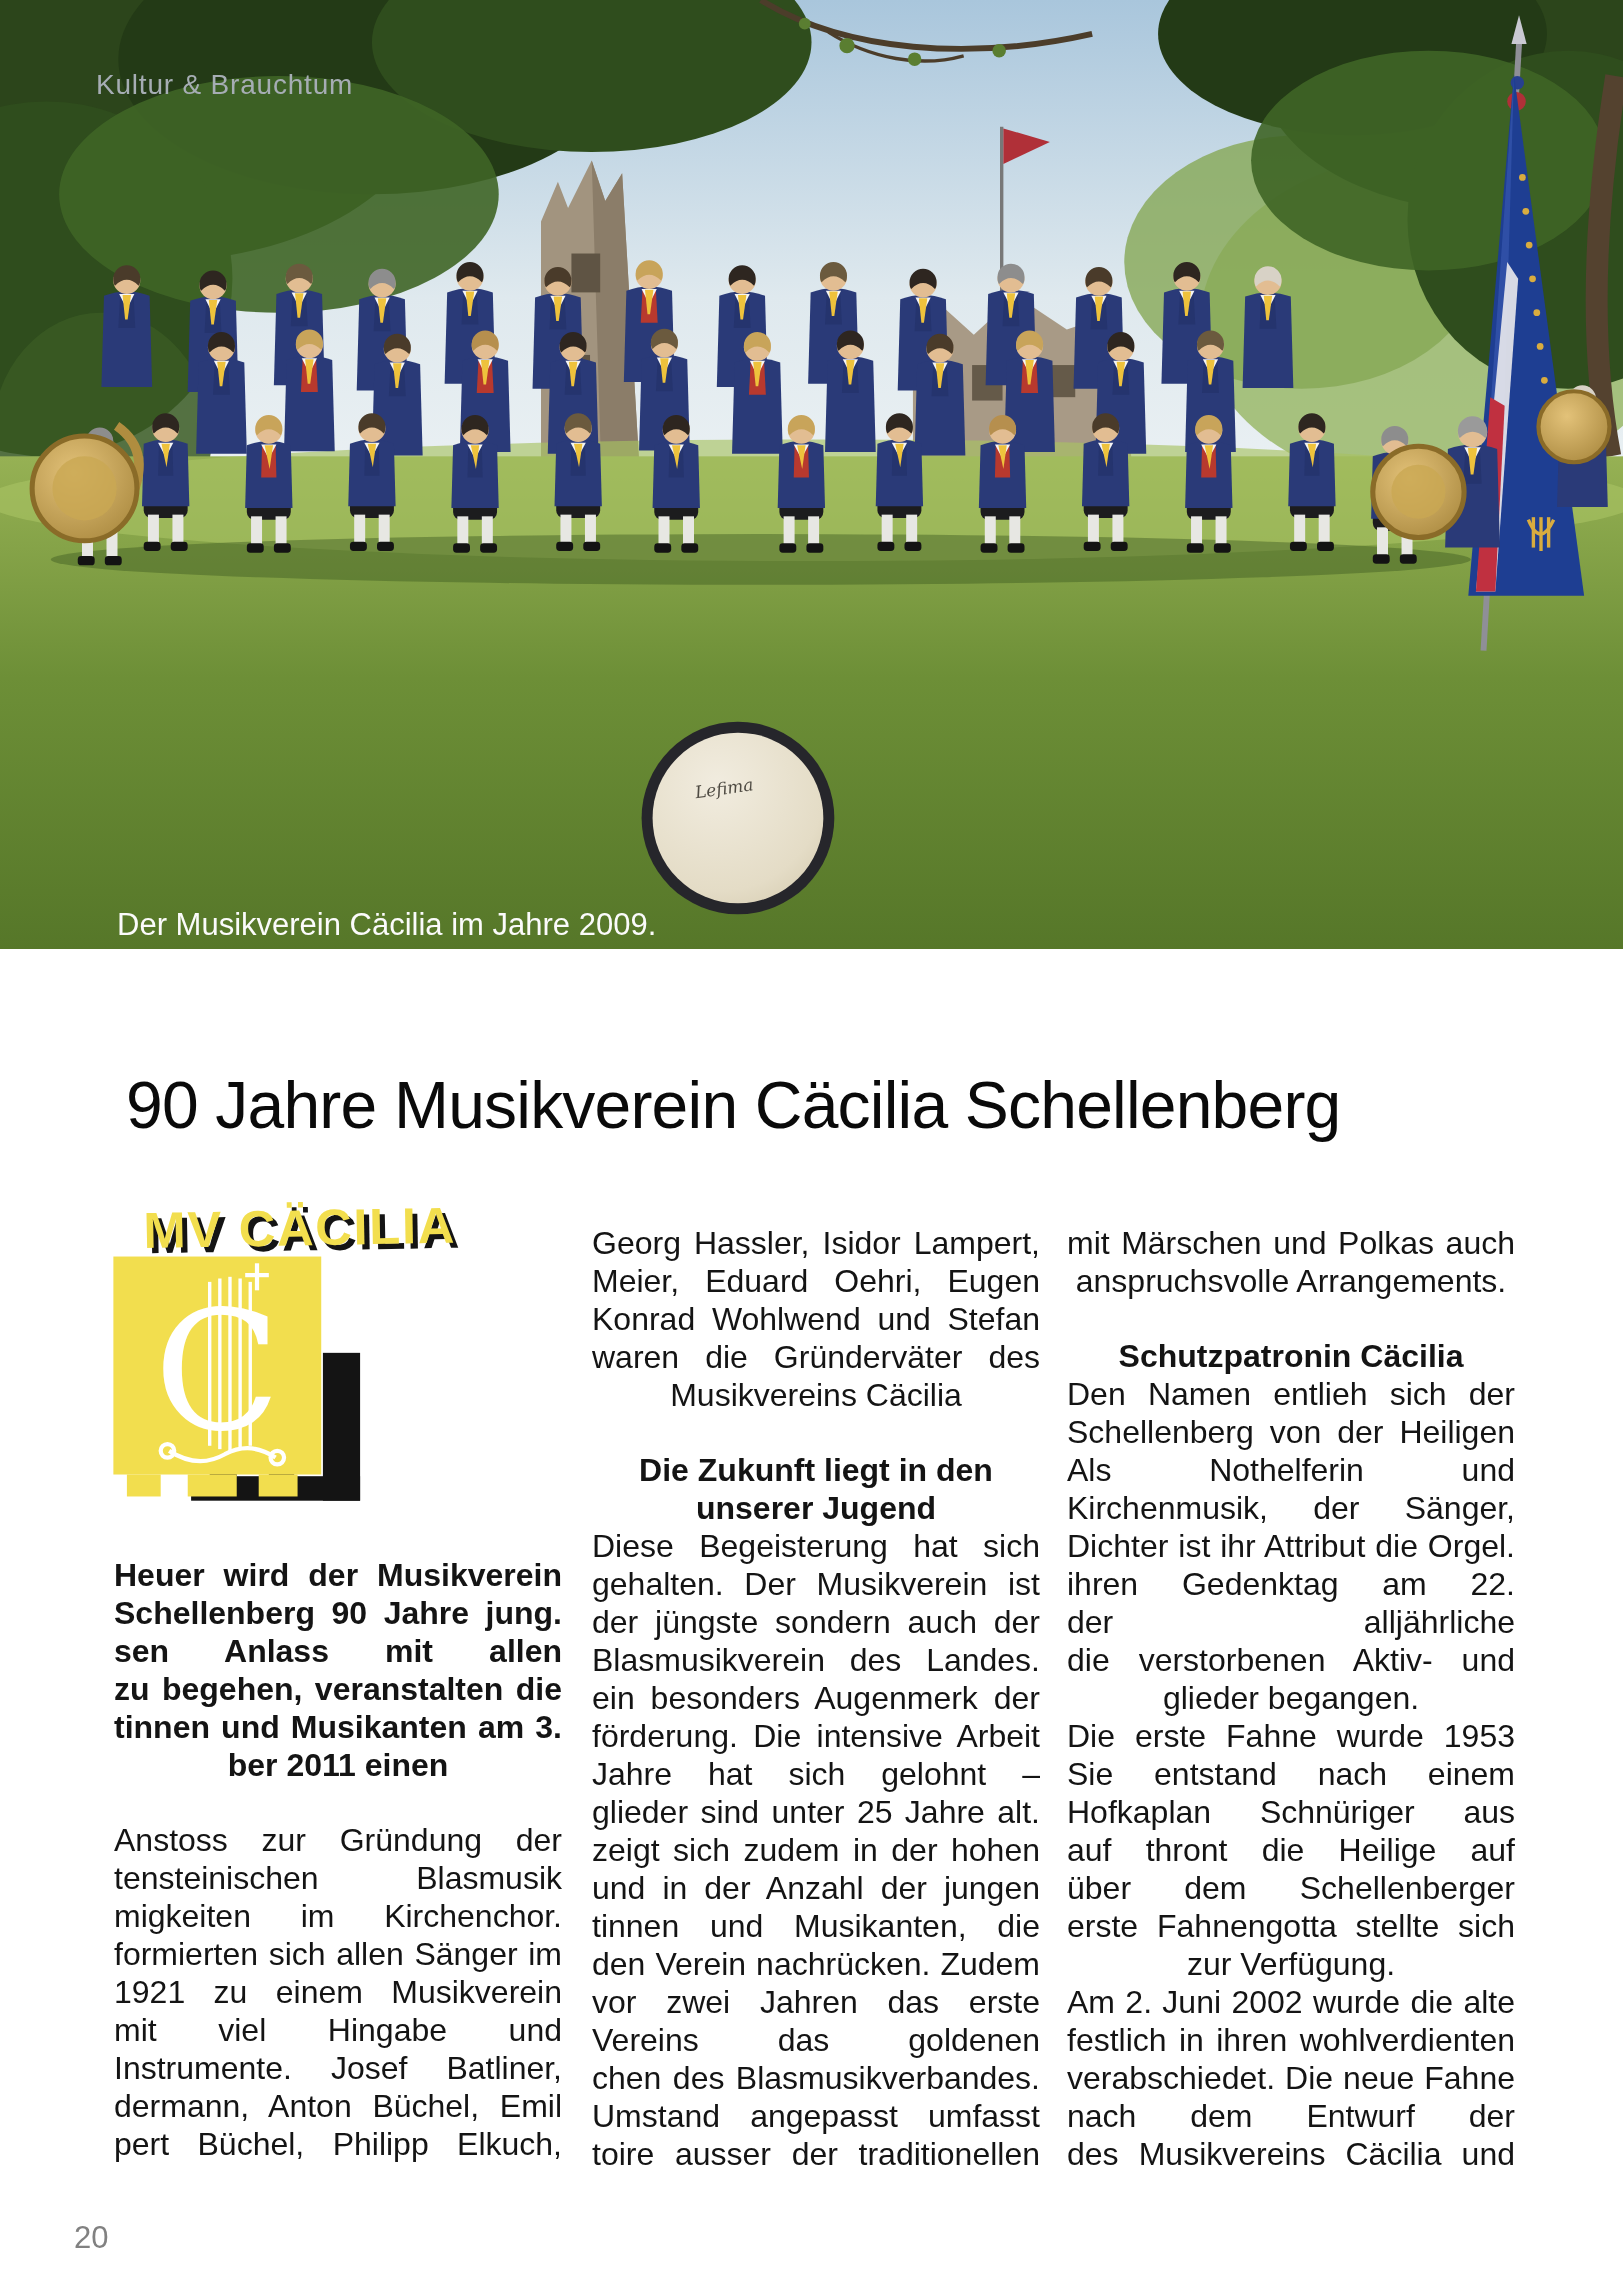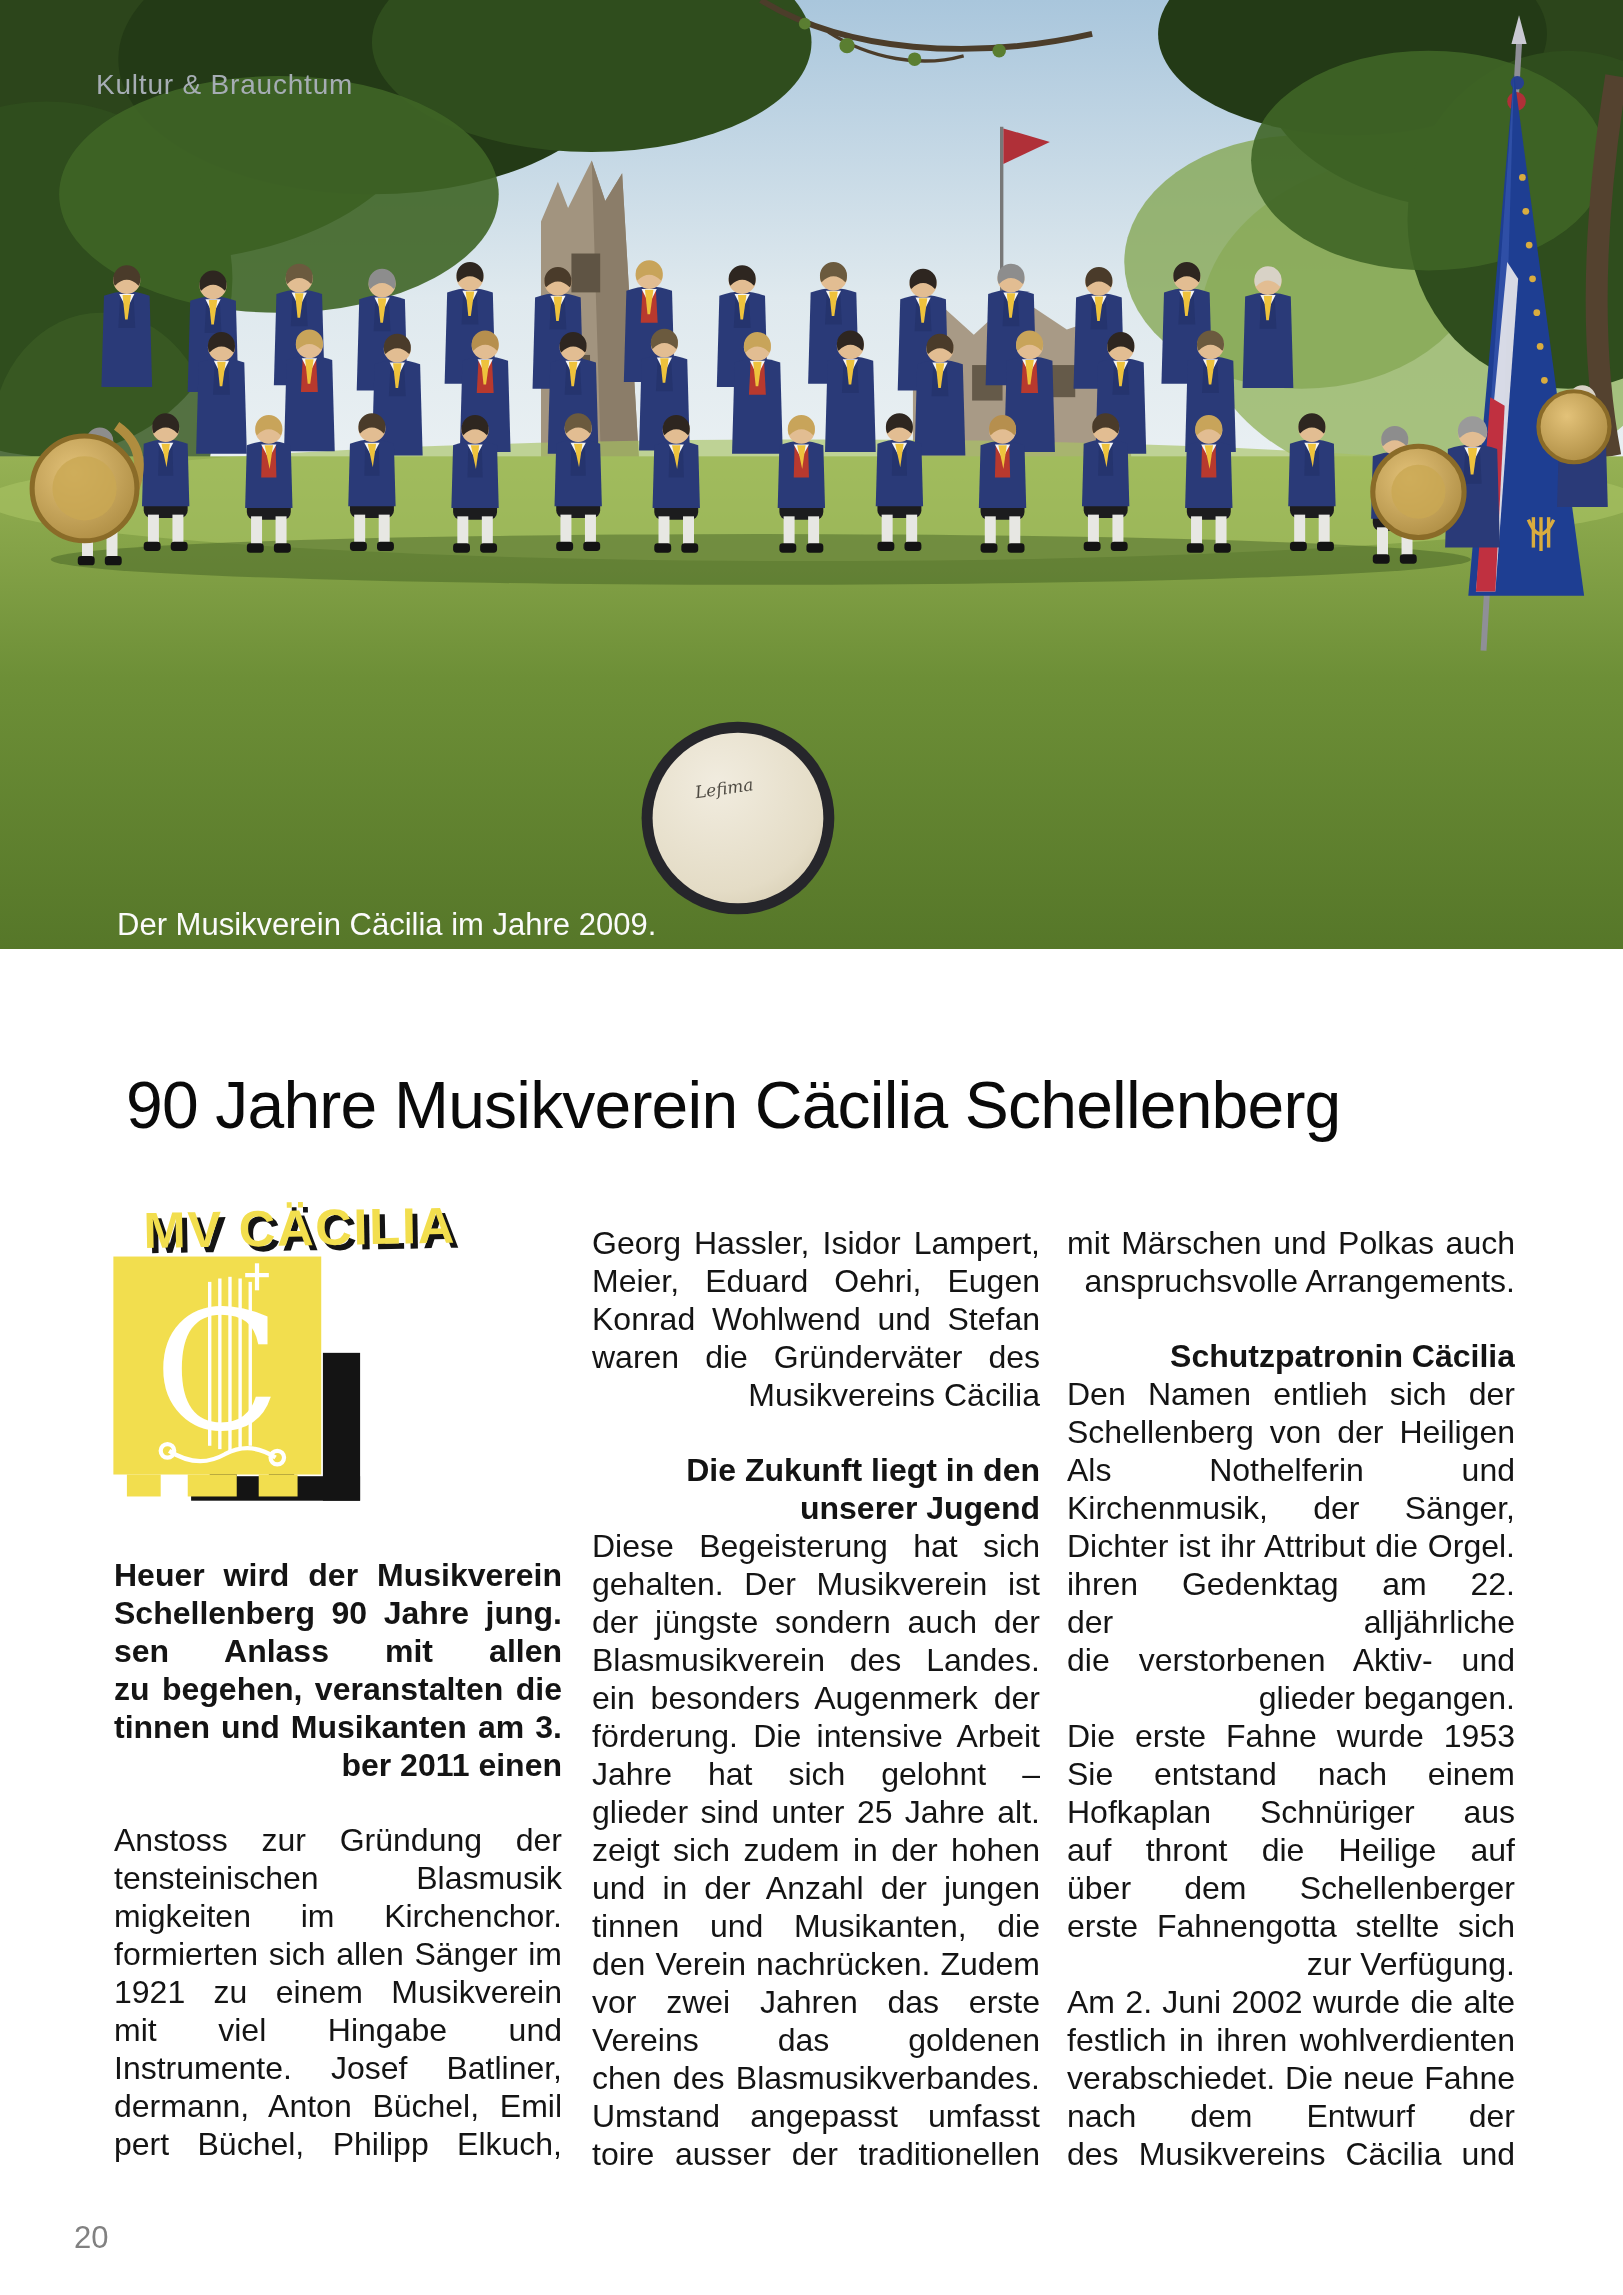--- a/index.html
+++ b/index.html
@@ -22,21 +22,21 @@
   
   .col{position:absolute;width:448px;font-size:32px;}
   .col-left{left:114px;top:1556px;}
   .col-middle{left:592px;top:1224px;}
   .col-right{left:1067px;top:1224px;}
   .tblock+.tblock{margin-top:37px;}
   .tblock.head+.tblock{margin-top:0;}
   .tblock.head .line,.tblock.lead .line{font-weight:700;}
   .line{height:38px;line-height:38px;overflow:hidden;text-align:justify;}
   .line::after{content:"";display:inline-block;width:100%;height:0;}
-  .line.rag{text-align:right;}
+  .line.rag{text-align:center;}
   .line.rag::after{content:none;}
   
   .pagenum{position:absolute;left:74px;top:2220px;font-size:31px;color:var(--muted-gray,#818181);}
 </style>
 </head>
 <body>
 
 <div class="page">
 
   <div class="photo">

